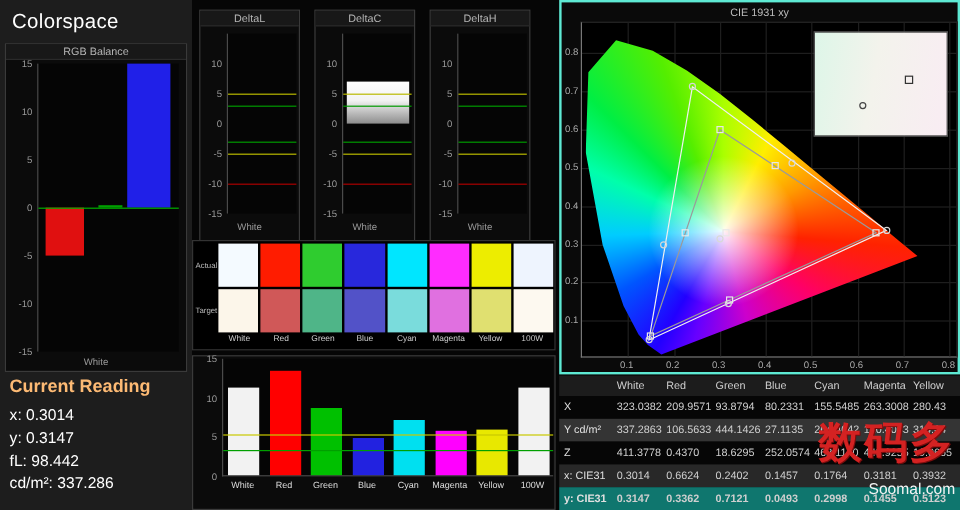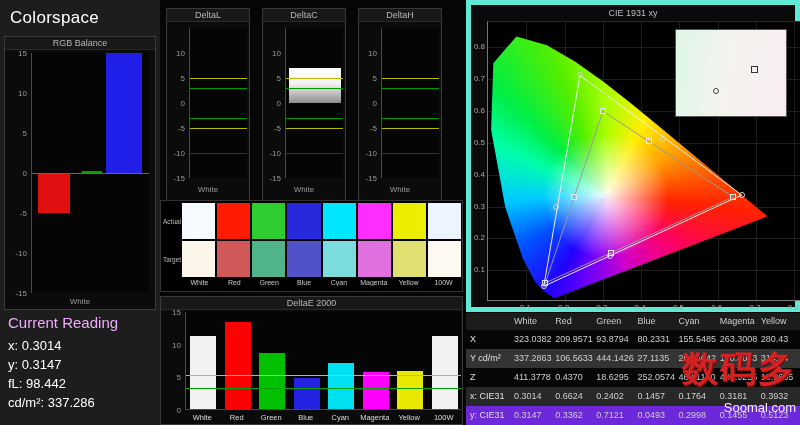--- a/index.html
+++ b/index.html
@@ -10,42 +10,42 @@
 .chart-box{position:absolute;background:#0b0b0b;border:1px solid #3a3a3a}
 .chart-title{height:13px;line-height:13px;text-align:center;font-size:9px;color:#b5b5b5;background:#181818;border-bottom:1px solid #2a2a2a}
 .chart-xlabel{height:13px;line-height:12px;text-align:center;font-size:8px;color:#9a9a9a}
 #rgb-box{left:4px;top:36px;width:152px;height:274px}
 #rgb-body{position:relative;height:246px}
 #rgb-ticks{position:absolute;left:0;top:3px;width:24px;height:240px}
 #rgb-plot{position:absolute;left:26px;top:3px;width:118px;height:240px;background:#050505;border-left:1px solid #4a4a4a}
 .tick-label{position:absolute;right:2px;width:20px;text-align:right;font-size:8px;color:#999}
 .hline{position:absolute;left:0;width:100%;height:1px}
 .vbar{position:absolute}
-#reading-heading{position:absolute;left:8px;top:314px;font-size:15px;font-weight:normal;color:#f0abfc}
+#reading-heading{position:absolute;left:8px;top:314px;font-size:15px;font-weight:bold;color:#fdba74}
 .reading-line{position:absolute;left:8px;font-size:13px;color:#ffffff}
 .mini{top:8px;width:84px;height:224px}
 #delta-l{left:166px}#delta-c{left:262px}#delta-h{left:358px}
 .mini-body{position:relative;height:162px}
 .mini-ticks{position:absolute;left:0;top:6px;width:20px;height:150px}
 .mini-plot{position:absolute;left:22px;top:6px;width:58px;height:150px;background:#050505;border-left:1px solid #4a4a4a}
 .dc-bar{position:absolute;left:3px;width:52px;background:linear-gradient(#ffffff 0%,#f2f2f2 45%,#8d8d8d 100%)}
 #swatch-box{position:absolute;left:160px;top:200px;width:303px;height:92px;background:#000;border:1px solid #333}
 .sw-row-label{position:absolute;left:2px;width:19px;font-size:6.5px;color:#bbb}
 .sw-row{position:absolute;left:21px;width:279px;display:flex;gap:2px}
 .sw-cell{flex:1}
 #sw-names{position:absolute;left:21px;top:78px;width:279px;display:flex}
 .sw-name{flex:1;text-align:center;font-size:7px;color:#ccc;white-space:nowrap;overflow:hidden}
 #de-box{left:160px;top:296px;width:303px;height:129px}
 #de-body{position:relative;height:101px}
 #de-ticks{position:absolute;left:0;top:2px;width:22px;height:98px}
 #de-plot{position:absolute;left:24px;top:2px;width:276px;height:98px;background:#050505;border-left:1px solid #4a4a4a;border-bottom:1px solid #4a4a4a}
 .de-bar{position:absolute;bottom:0}
 #de-xlabels{position:absolute;left:24px;bottom:0;width:276px;height:13px;display:flex}
 .de-xlabel{flex:1;text-align:center;font-size:7.5px;color:#ddd;line-height:13px;white-space:nowrap;overflow:hidden}
-#cie-panel{position:absolute;left:466px;top:0;width:334px;height:312px;background:#0a0a0a;border:5px solid #5eead4}
+#cie-panel{position:absolute;left:466px;top:0;width:334px;height:312px;background:#0a0a0a;border:2px solid #5eead4}
 #cie-title{position:absolute;top:3px;left:0;width:100%;text-align:center;font-size:9px;color:#bdbdbd}
 #cie-plot{position:absolute;left:16px;top:16px;width:314px;height:280px;background:#000;border:1px solid #2a2a2a;border-left:1px solid #777;border-bottom:1px solid #777}
 #cie-grid{position:absolute;left:0;top:0;width:100%;height:100%}
 .grid-v{position:absolute;top:0;width:1px;height:100%;background:#1e1e1e}
 .grid-h{position:absolute;left:0;height:1px;width:100%;background:#1e1e1e}
 #horseshoe{position:absolute;left:0;top:0;width:100%;height:100%;
  background:
   radial-gradient(circle at 37.8% 62.5%, rgba(255,255,255,.95) 0%, rgba(255,255,255,0) 24%),
   conic-gradient(from 0deg at 37.8% 62.5%, #aaff00 0deg, #ffee00 27deg, #ff9900 60deg, #ff2200 95deg, #ff0066 125deg, #cc00cc 165deg, #6600ff 195deg, #2200ff 210deg, #0055ff 240deg, #00ccff 268deg, #00ffaa 295deg, #00ee44 315deg, #55ee00 340deg, #aaff00 360deg);
  clip-path:polygon(21.2% 99.4%,17.6% 96.6%,15.1% 93.4%,11.1% 84.9%,5.5% 66.5%,1% 38.8%,1.7% 14.8%,9.1% 5.2%,18.9% 8.4%,28% 14.3%,36.8% 21.3%,45.5% 29%,54.2% 37%,62.5% 44.7%,70.1% 51.8%,76.5% 57.7%,84.3% 65%,89.6% 69.9%)}
@@ -196,21 +196,20 @@
       <div class="sw-name">Green</div>
       <div class="sw-name">Blue</div>
       <div class="sw-name">Cyan</div>
       <div class="sw-name">Magenta</div>
       <div class="sw-name">Yellow</div>
       <div class="sw-name">100W</div>
     </div>
 </div>
 
 <div class="chart-box" id="de-box">
-  <div class="chart-title">DeltaE 2000</div>
   <div id="de-body">
     <div id="de-ticks">
         <div class="tick-label" style="top: -4px;">15</div>
         <div class="tick-label" style="top: 28.6667px;">10</div>
         <div class="tick-label" style="top: 61.3333px;">5</div>
         <div class="tick-label" style="top: 94px;">0</div>
       </div>
     <div id="de-plot">
         <div class="de-bar" style="left: 4px; width: 26px; height: 73.1733px; background: rgb(242, 242, 242);"></div>
         <div class="de-bar" style="left: 38.5px; width: 26px; height: 86.8933px; background: rgb(255, 0, 0);"></div>
@@ -347,21 +346,21 @@
     <div class="trow" style="background: rgb(40, 40, 40);">
       <div class="tc0">x: CIE31</div>
       <div class="tc">0.3014</div>
       <div class="tc">0.6624</div>
       <div class="tc">0.2402</div>
       <div class="tc">0.1457</div>
       <div class="tc">0.1764</div>
       <div class="tc">0.3181</div>
       <div class="tc">0.3932</div>
     </div>
-    <div class="trow" style="background: #6d28d9;">
+    <div class="trow" style="background: #0f766e; font-weight: bold;">
       <div class="tc0">y: CIE31</div>
       <div class="tc">0.3147</div>
       <div class="tc">0.3362</div>
       <div class="tc">0.7121</div>
       <div class="tc">0.0493</div>
       <div class="tc">0.2998</div>
       <div class="tc">0.1455</div>
       <div class="tc">0.5123</div>
     </div>
   </div>

